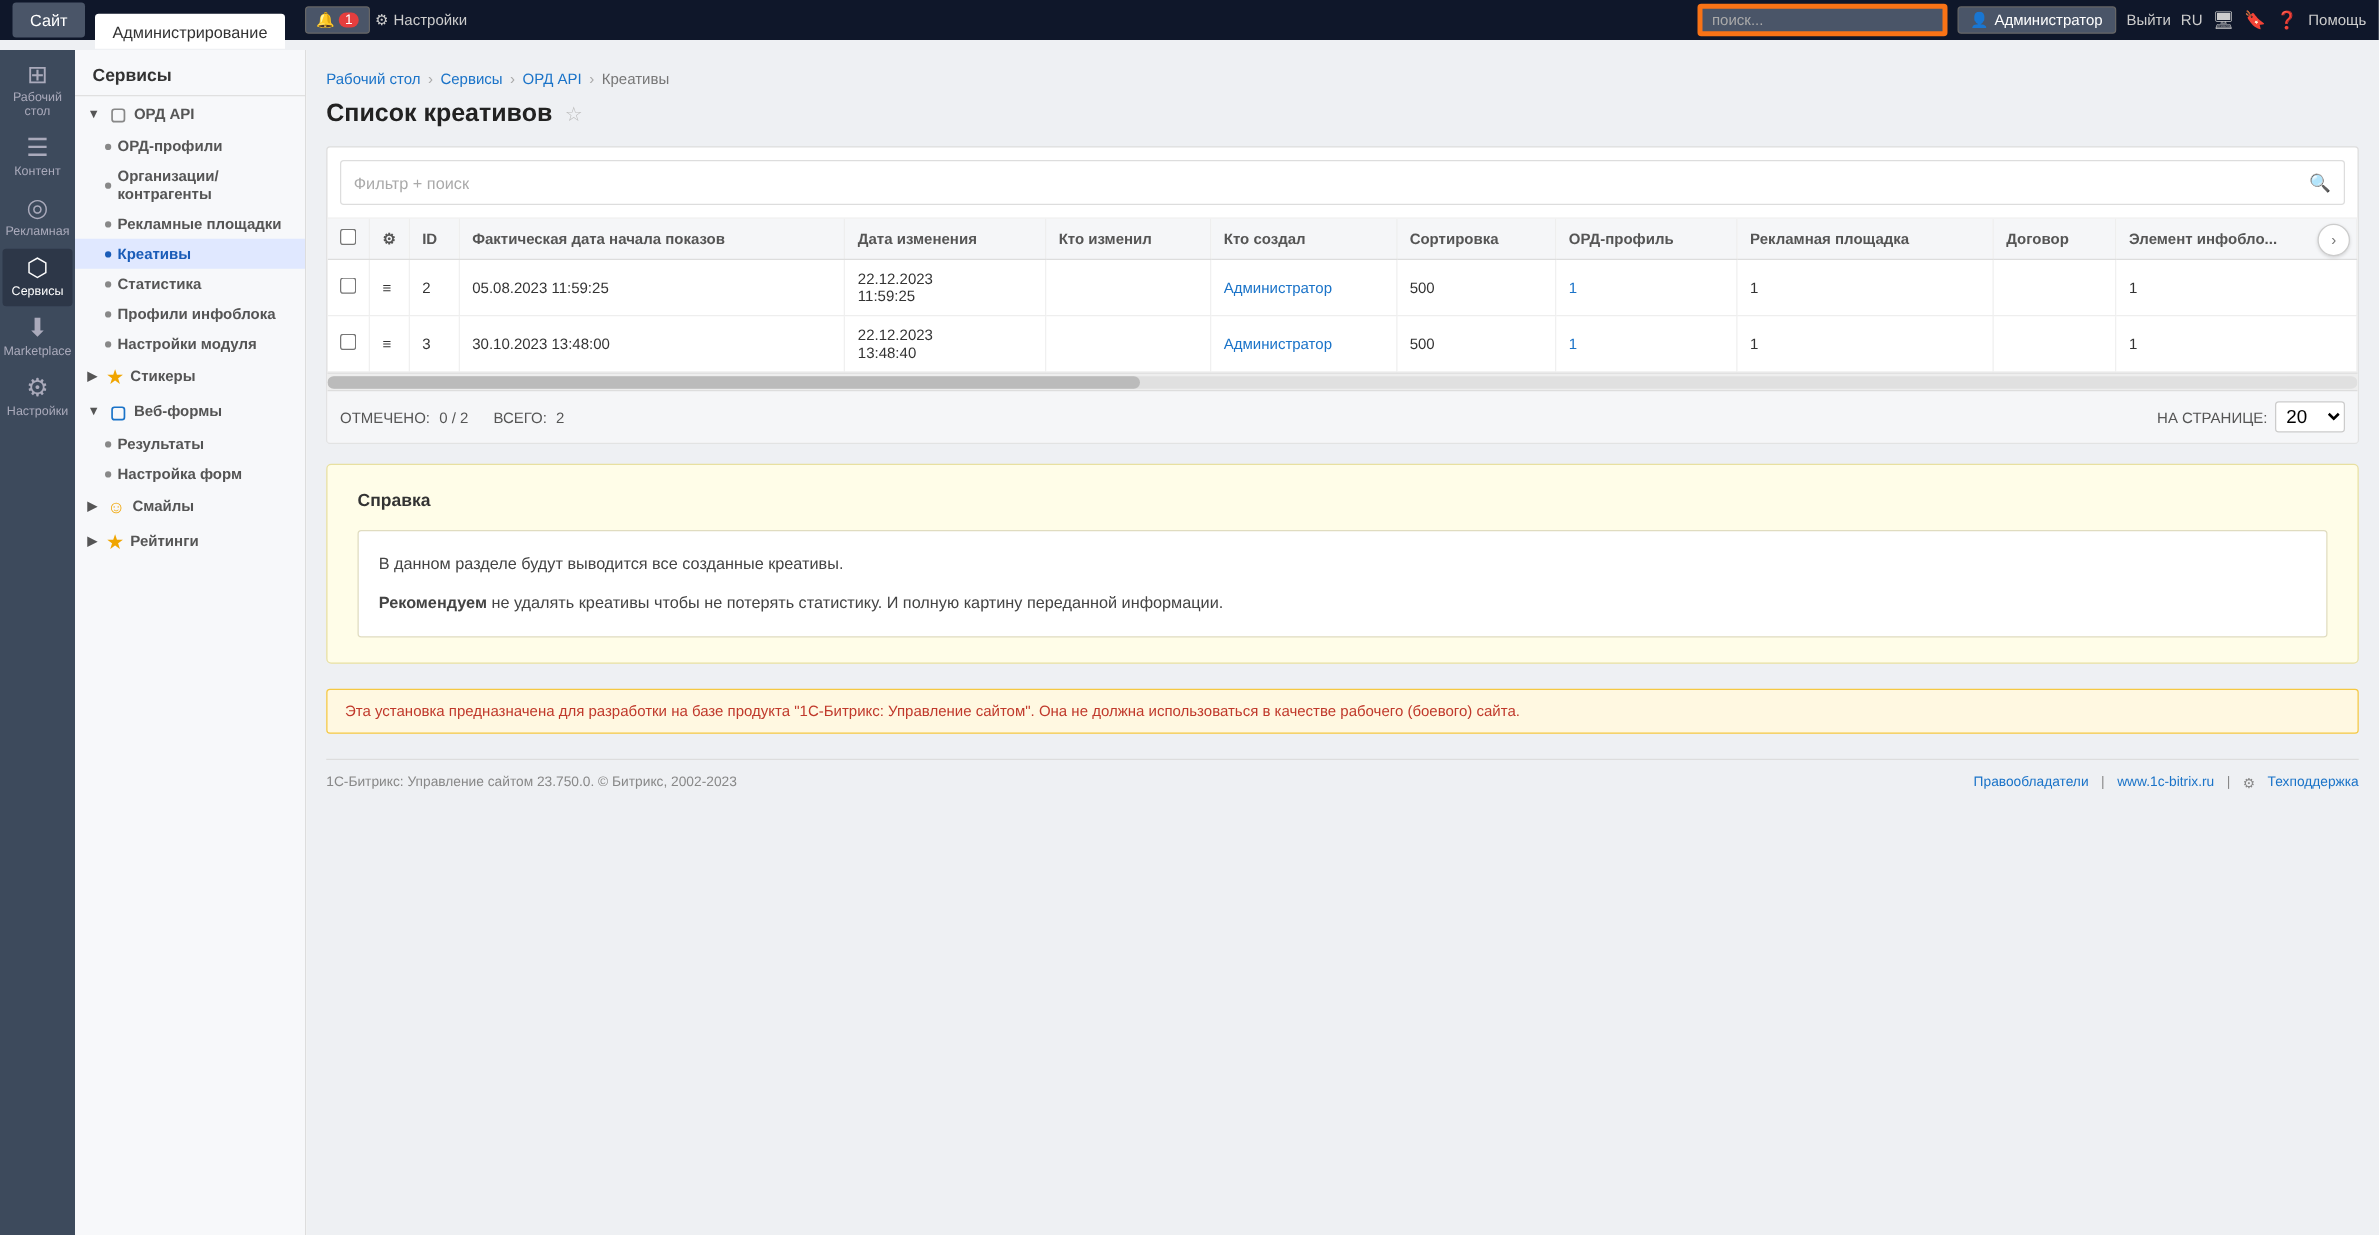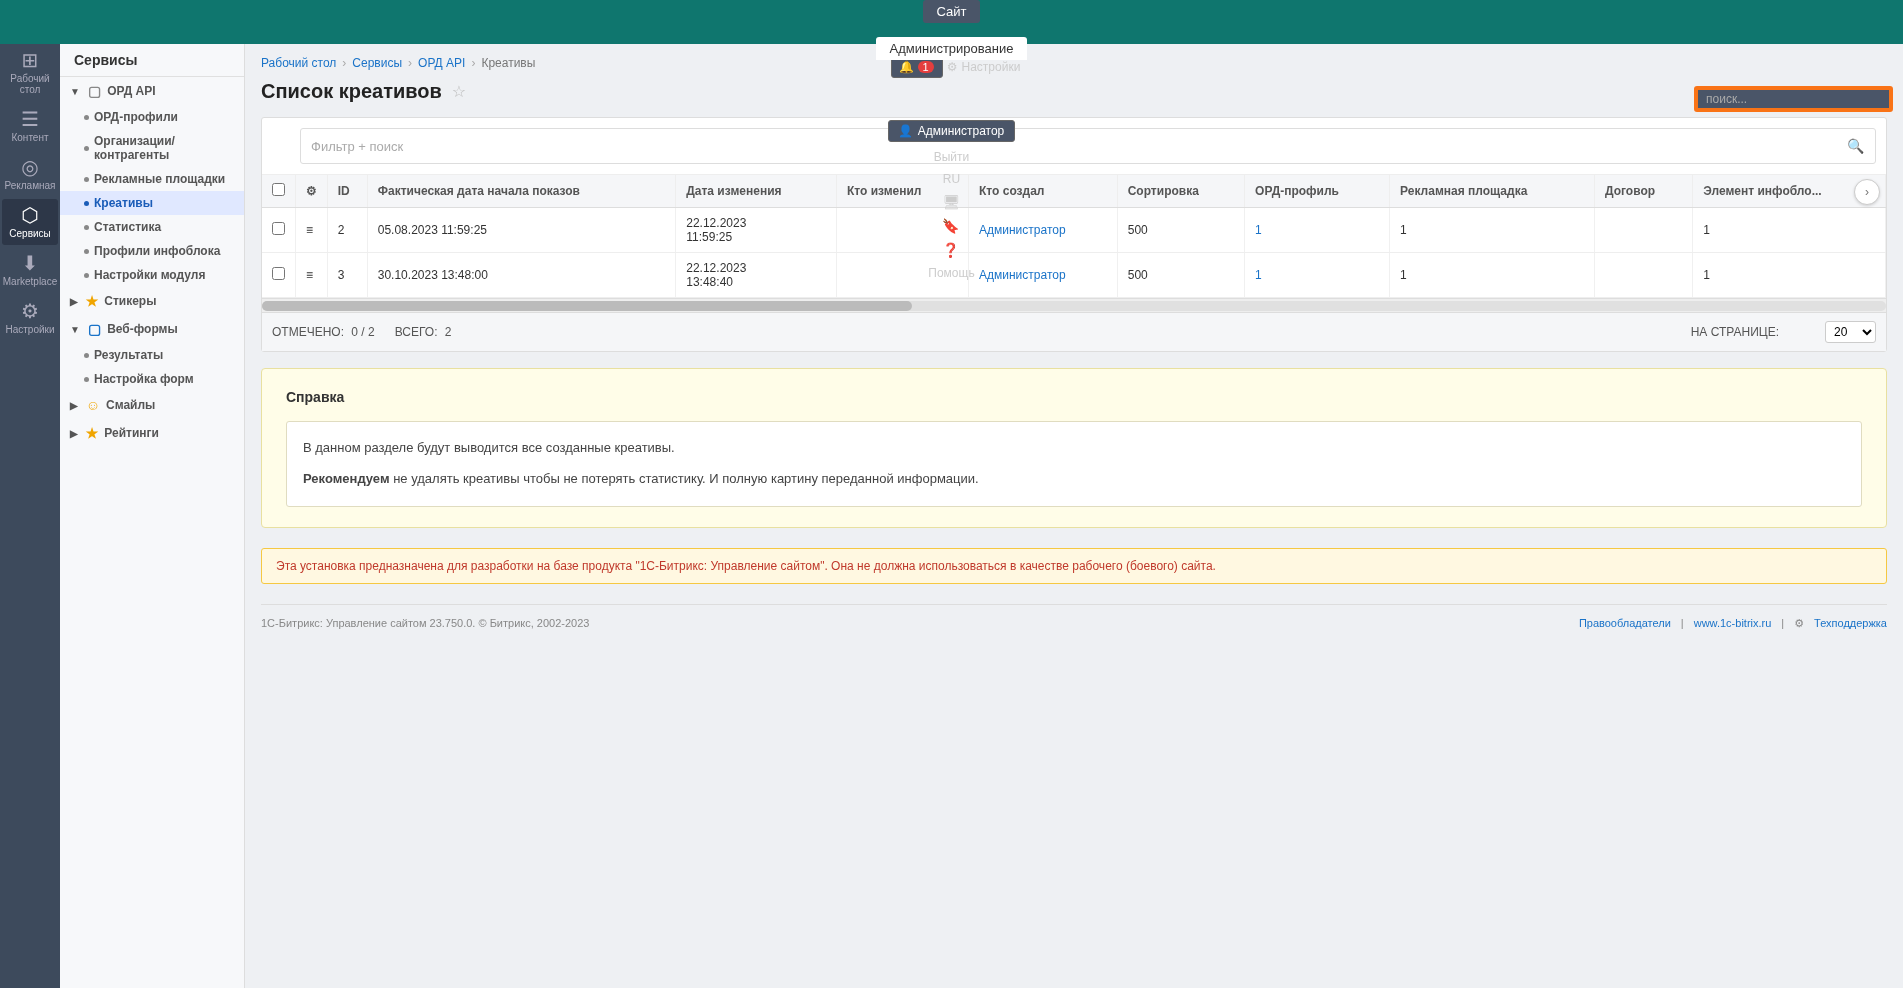--- a/index.html
+++ b/index.html
@@ -1,21 +1,21 @@
 <!DOCTYPE html>
 <html><head>
   <meta charset="utf-8">
   <style>
     * { box-sizing: border-box; margin: 0; padding: 0; }
     body { font-family: Arial, sans-serif; font-size: 13px; background: #eef0f3; color: #333; min-height: 988px; }
 
     
     .top-nav {
-      display: flex; align-items: center; background: #0f766e; height: 44px;
-      padding: 0 10px; gap: 8px; position: fixed; top: 0; left: 0; right: 0; z-index: 100; flex-direction: column;
+      display: flex; align-items: center; background: #0f172a; height: 32px;
+      padding: 0 10px; gap: 8px; position: fixed; top: 0; left: 0; right: 0; z-index: 100;
     }
     .top-nav-site-btn {
       background: #4a5568; color: #fff; border: none; padding: 4px 14px;
       border-radius: 3px; cursor: pointer; font-size: 13px; height: 28px;
     }
     .top-nav-admin-tab {
       background: #fff; color: #333; border: none; padding: 4px 14px;
       border-radius: 3px 3px 0 0; cursor: pointer; font-size: 13px; height: 28px;
       margin-bottom: -6px; position: relative; top: 6px;
     }
@@ -104,21 +104,20 @@
       display: flex; align-items: center; gap: 10px; margin-bottom: 14px;
     }
     .page-title { font-size: 20px; font-weight: bold; color: #222; }
     .star-icon { color: #bbb; font-size: 16px; cursor: pointer; }
 
     
     .filter-bar {
       background: #fff; border: 1px solid #ddd; border-radius: 3px;
       display: flex; align-items: center; padding: 0 10px; margin-bottom: 0;
       height: 36px;
-      margin-left: 28px;
     }
     .filter-bar input {
       border: none; outline: none; font-size: 13px; flex: 1; color: #333;
       background: transparent;
     }
     .filter-bar input::placeholder { color: #aaa; }
     .filter-search-icon { color: #aaa; font-size: 14px; }
     .data-table { width: 100%; border-collapse: collapse; font-size: 12px; }
     .data-table th {
       background: #f5f6f8; border-bottom: 1px solid #ddd; border-right: 1px solid #eee;
@@ -134,22 +133,22 @@
     .col-id { width: 40px; }
 
     
     .table-footer {
       display: flex; align-items: center; padding: 8px 10px; background: #f5f6f8;
       border-top: 1px solid #ddd; font-size: 12px; color: #555;
     }
     .table-footer-left { display: flex; gap: 20px; flex: 1; }
     .table-footer-right { display: flex; align-items: center; gap: 6px; }
     .per-page-select {
-      border: 1px solid #ccc; border-radius: 3px; padding: 2px 4px; font-size: 12px;
-      background: #fff; cursor: pointer; margin-left: 40px;
+      border: 1px solid #ccc; border-radius: 3px; padding: 2px 4px; font-size: 15px;
+      background: #fff; cursor: pointer;
     }
 
     
     .table-scroll-bar {
       height: 14px; background: #eee; border-top: 1px solid #ddd;
       position: relative; overflow: hidden;
     }
     .table-scroll-track {
       position: absolute; left: 0; right: 0; top: 2px; height: 10px;
       background: #e0e0e0; border-radius: 5px;

